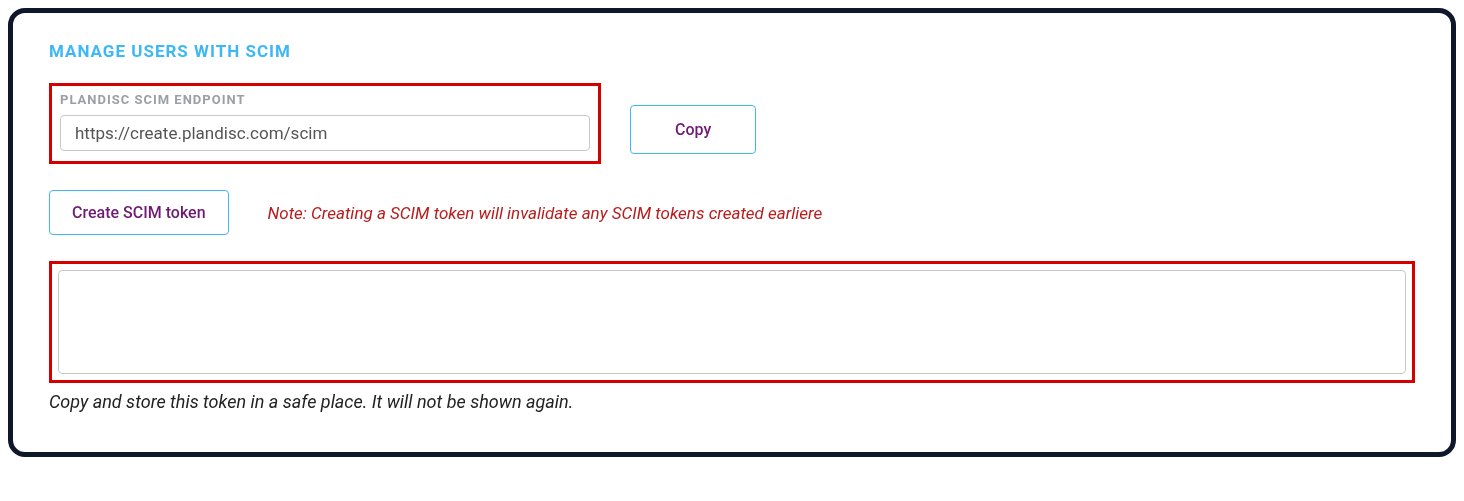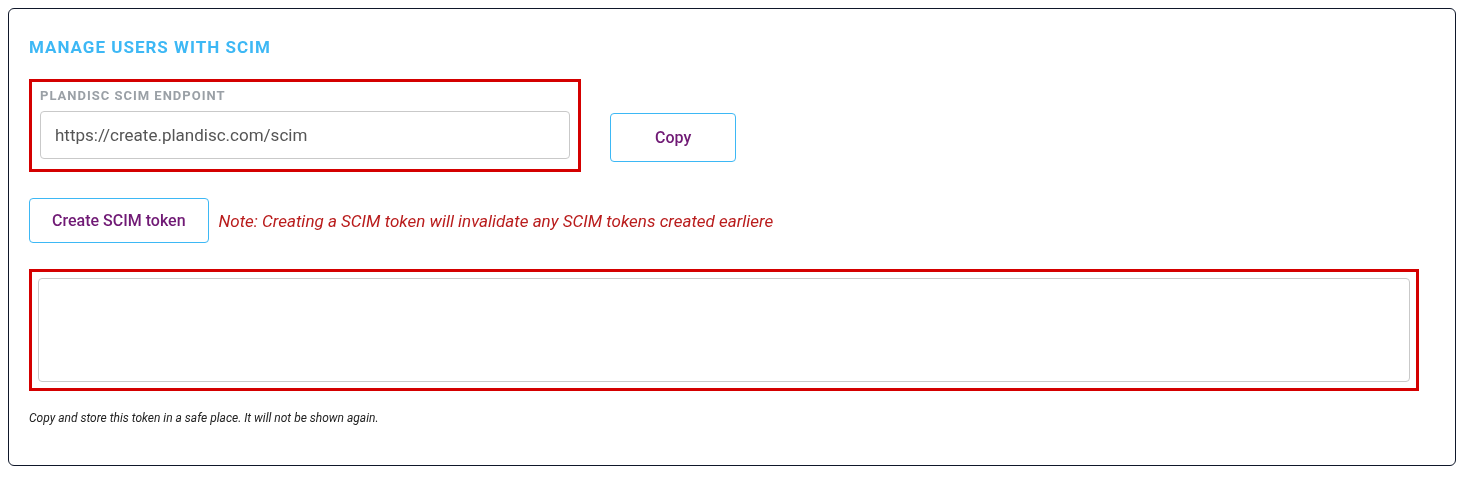--- a/index.html
+++ b/index.html
@@ -6,23 +6,23 @@
       box-sizing: border-box;
       margin: 0;
       padding: 0;
     }
     body {
       font-family: -apple-system, BlinkMacSystemFont, "Segoe UI", Roboto, sans-serif;
       background: #fff;
       padding: 8px;
     }
     .card {
-      border: 1px solid #0f172a;
-      border-radius: 6px;
-      padding: 28px 36px 32px 20px;
+      border: 5px solid #0f172a;
+      border-radius: 17px;
+      padding: 28px 36px 32px 36px;
       background: #fff;
     }
     .section-title {
       color: #3db8f5;
       font-size: 17px;
       font-weight: 700;
       letter-spacing: 1px;
       margin-bottom: 22px;
     }
     .highlight-red {
@@ -41,21 +41,21 @@
     .field-label {
       color: #9aa0a6;
       font-size: 13px;
       font-weight: 700;
       letter-spacing: 1px;
       margin-bottom: 8px;
       display: block;
     }
     .endpoint-input {
       width: 530px;
-      height: 48px;
+      height: 36px;
       border: 1px solid #c9c9c9;
       border-radius: 4px;
       background: #fff;
       color: #555;
       font-size: 17px;
       padding: 0 14px;
       font-family: inherit;
     }
     .btn-outline {
       border: 1px solid #3db8f5;
@@ -67,21 +67,21 @@
       border-radius: 4px;
       cursor: pointer;
       font-family: inherit;
     }
     .btn-copy {
       margin-bottom: 10px;
     }
     .token-row {
       display: flex;
       align-items: center;
-      gap: 10px;
+      gap: 39px;
       margin-bottom: 26px;
     }
     .btn-create-token {
       padding: 12px 22px;
     }
     .note-text {
       color: #b91c1c;
       font-style: italic;
       font-size: 17px;
     }
@@ -101,22 +101,22 @@
       resize: none;
       font-family: inherit;
       font-size: 15px;
       padding: 10px;
       display: block;
       background: #fff;
     }
     .token-hint {
       color: #222;
       font-style: italic;
-      font-size: 12px;
-      margin-top: 20px;
+      font-size: 18px;
+      margin-top: 8px;
     }
   </style>
 </head>
 <body>
 
 <div class="card">
 
   <div class="section-title">MANAGE USERS WITH SCIM</div>
 
   <div class="endpoint-block">

